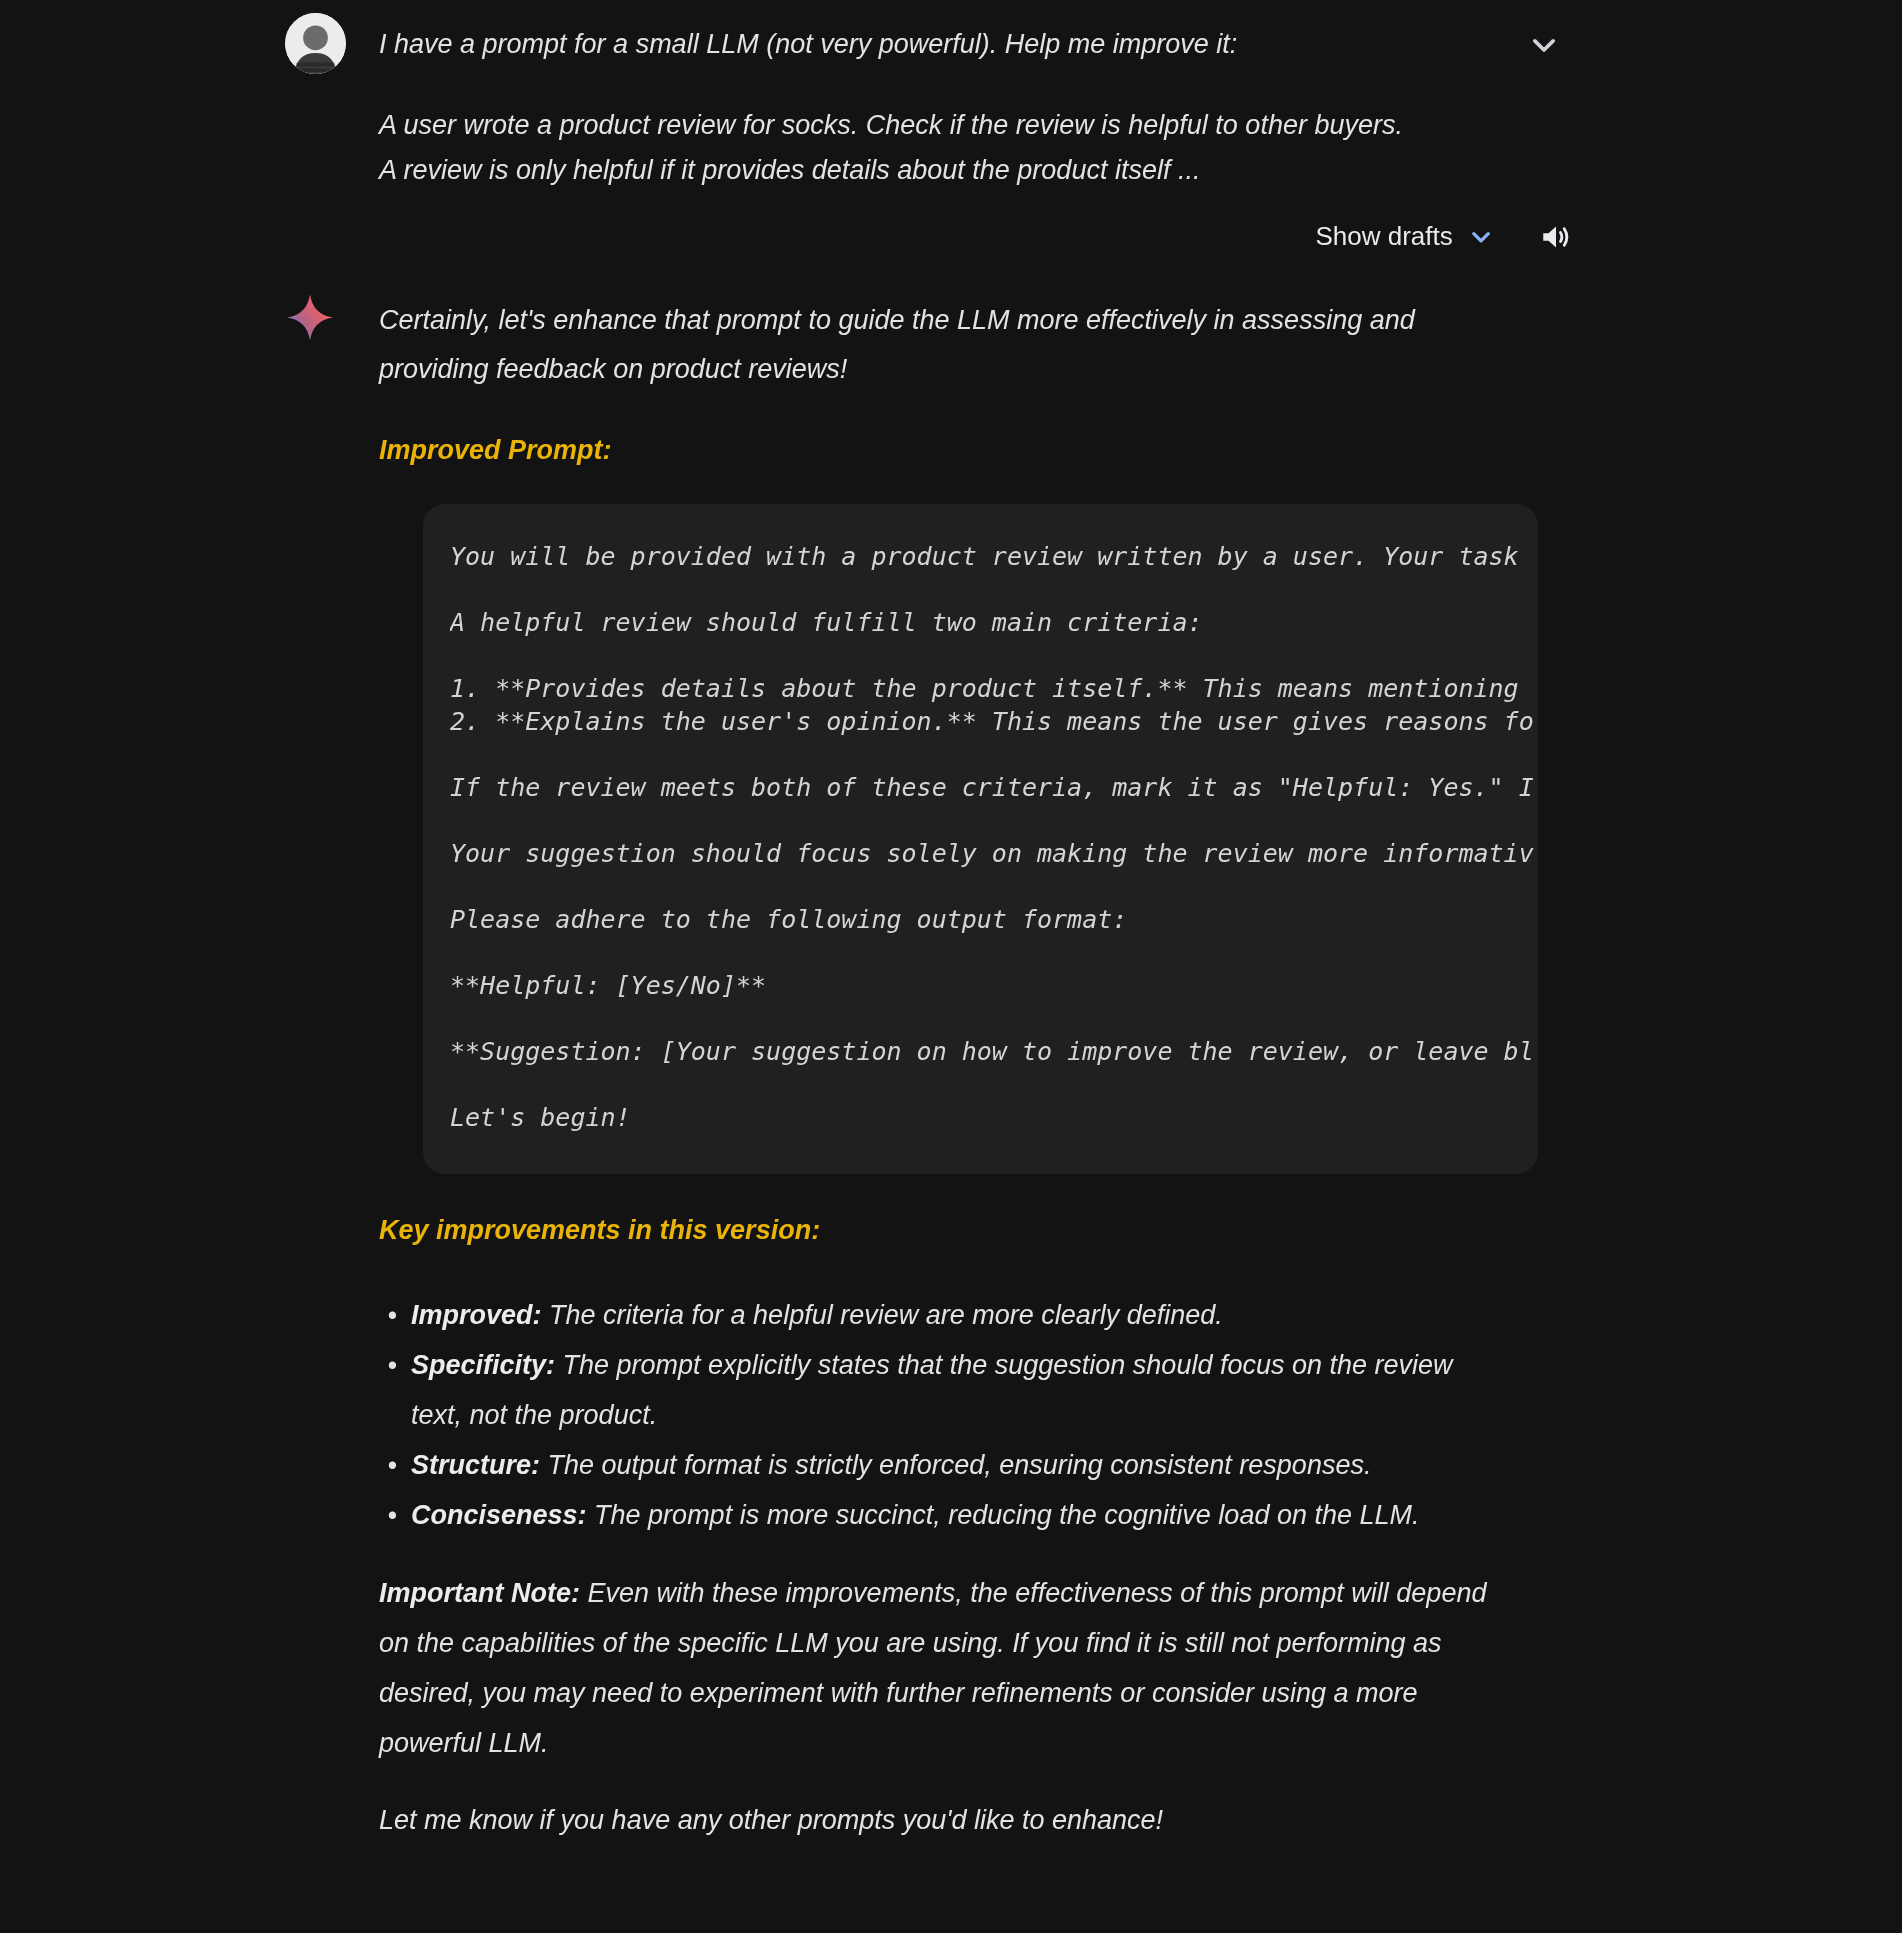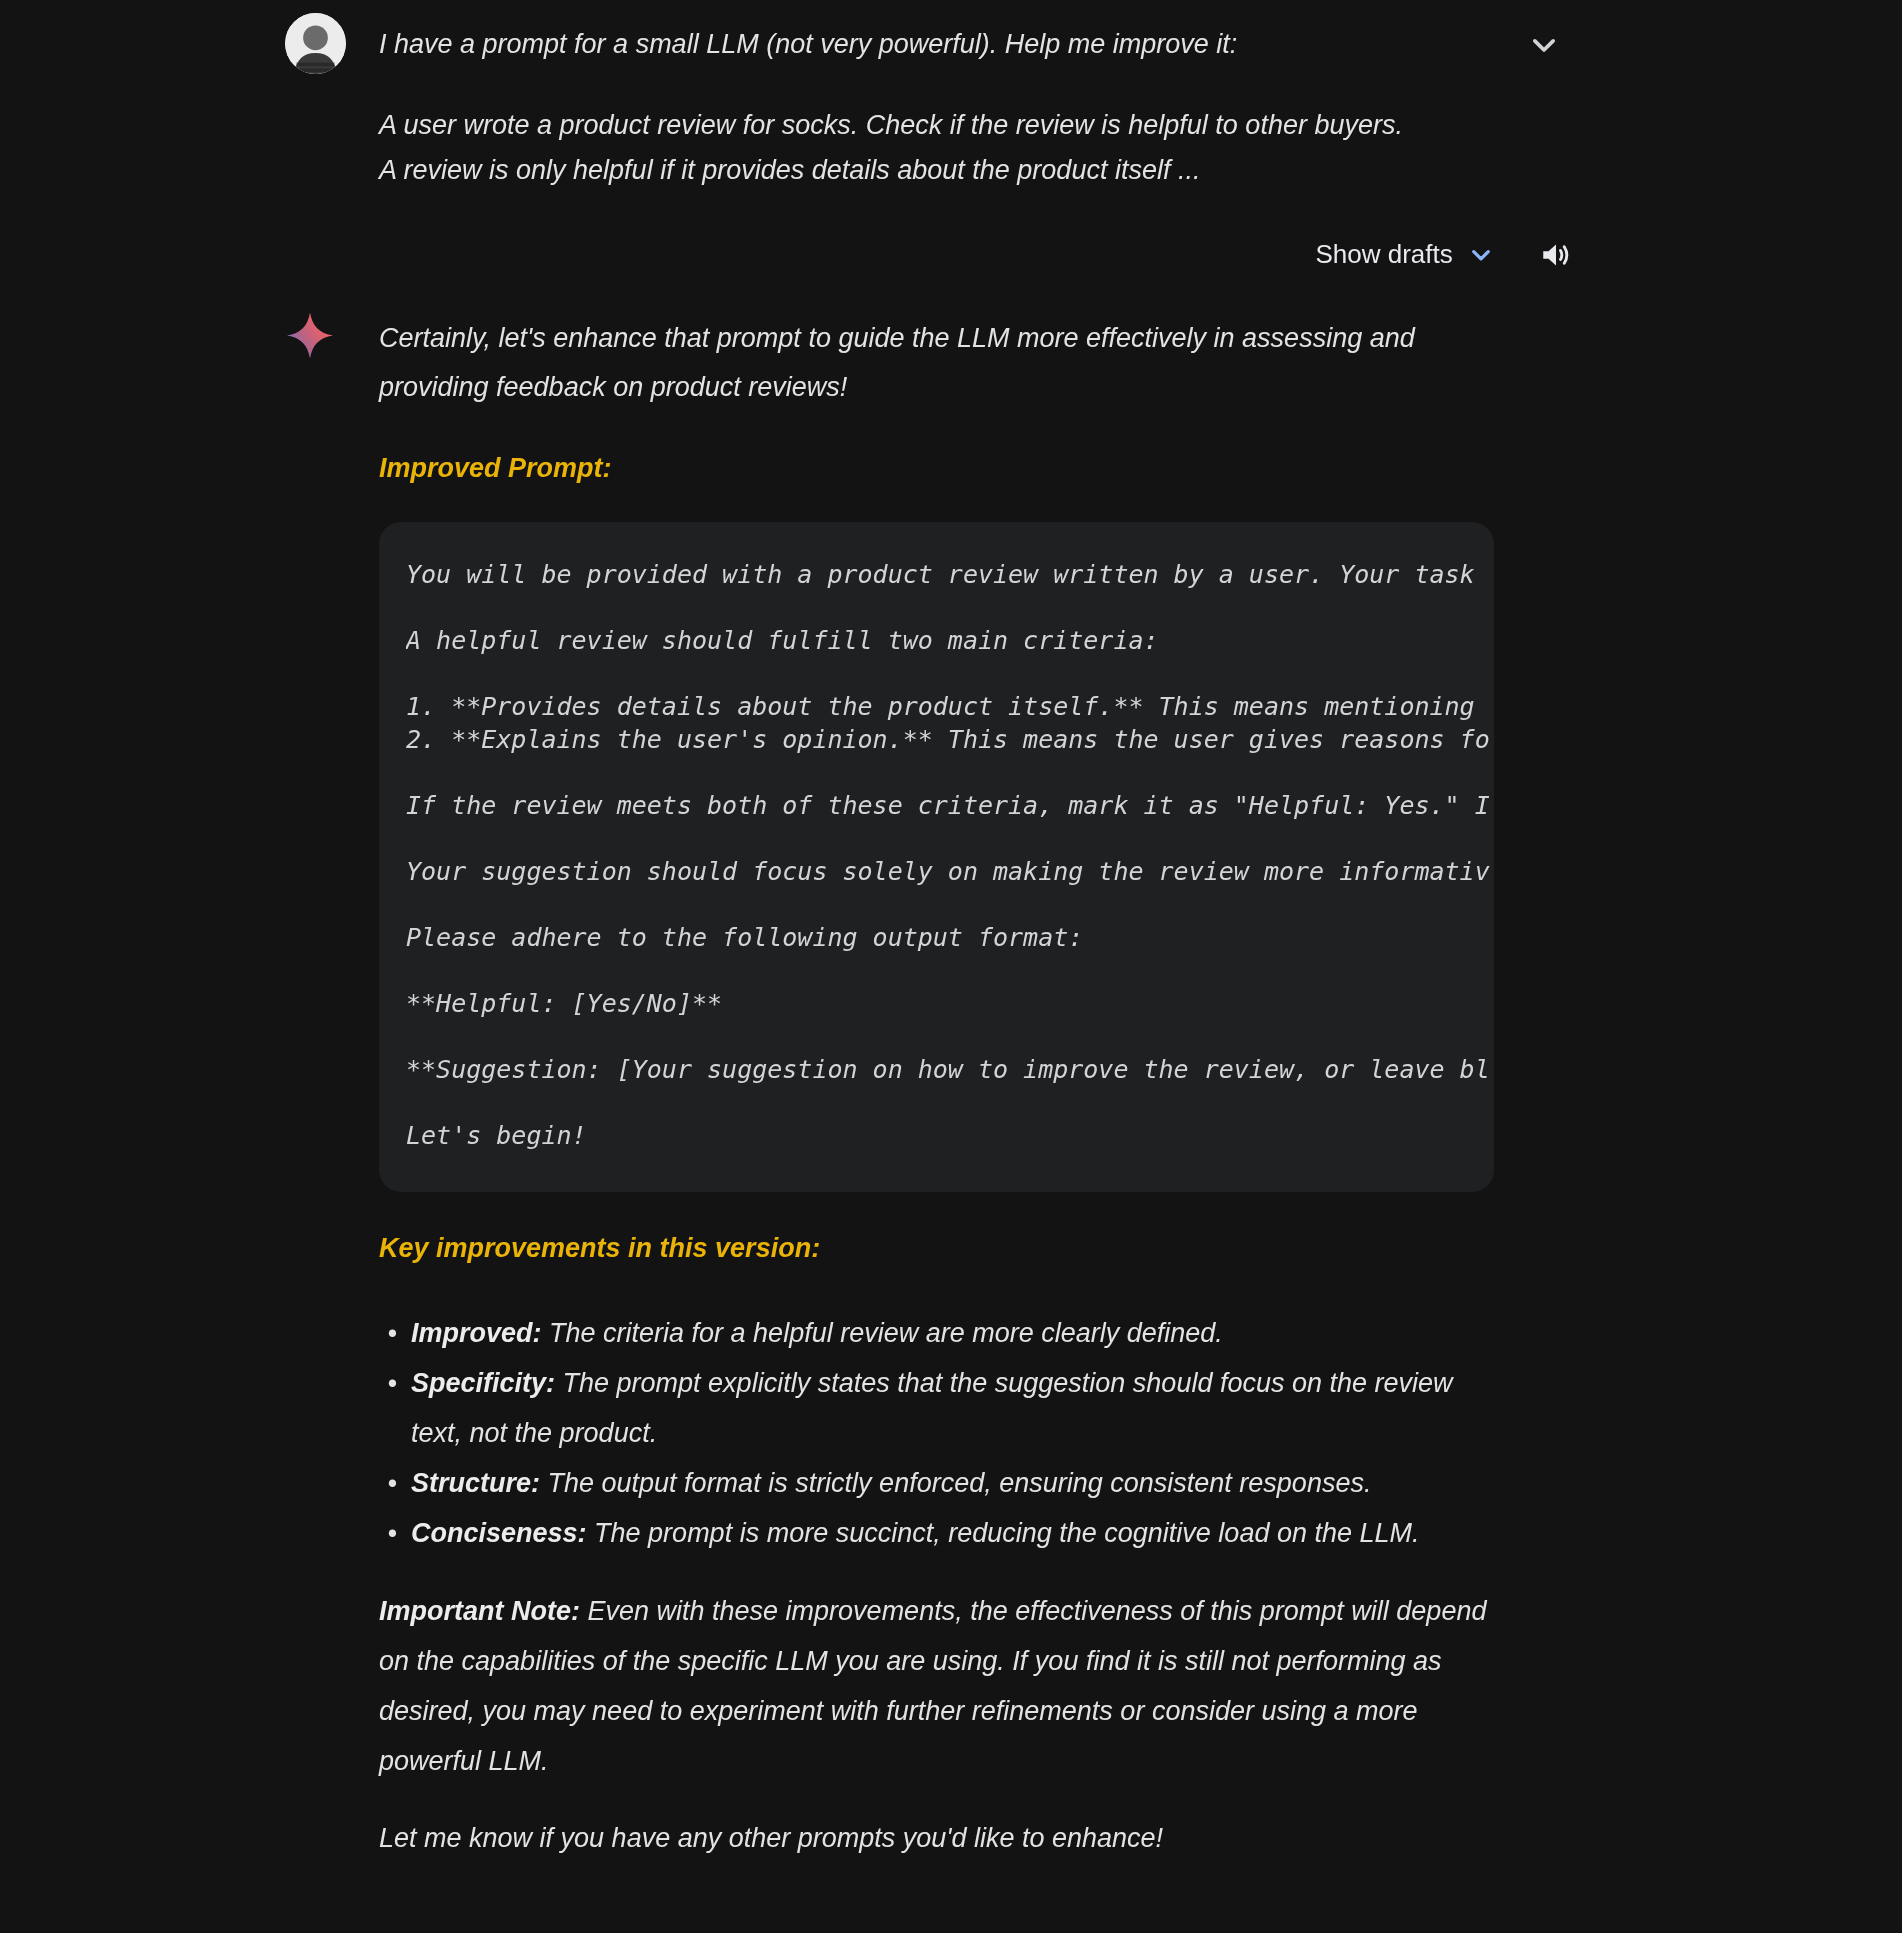--- a/index.html
+++ b/index.html
@@ -25,21 +25,21 @@
     position: relative; top: -1.9px;
   }
   .avatar svg { display: block; }
 
   
   .user-intro { line-height: 46px; padding-top: 5.7px; }
   .user-body  { margin-top: 36px; line-height: 45px; max-width: 1037px; }
 
   
   .actions-row {
-    margin-top: 39px; height: 46px;
+    margin-top: 21px; height: 46px;
     display: flex; align-items: center; justify-content: flex-end;
     gap: 42px; padding-right: 328px;
   }
   .show-drafts {
     display: flex; align-items: center; gap: 13.3px;
     background: none; border: none; cursor: pointer;
     color: #e8eaed; font-family: inherit; font-size: 26px; font-weight: 500;
   }
   .icon-btn { background: none; border: none; cursor: pointer; padding: 0; display: flex; align-items: center; }
 
@@ -50,20 +50,21 @@
   .section-heading { font-size: 27px; font-weight: 700; color: #eab308; margin-top: 40px; line-height: 32px; }
 
   
   .code-block {
     margin-top: 38px;
     width: 1115px;
     background: #1f2022;
     border-radius: 22px;
     padding: 36px 0 40px 27px;
     overflow: hidden;
+    margin-left: 44px;
   }
   .code-block pre {
     font-family: "DejaVu Sans Mono", "Liberation Mono", monospace;
     font-size: 25px;
     line-height: 33px;
     color: #d3d4d6;
     white-space: pre;
     overflow: hidden;
   }
 

